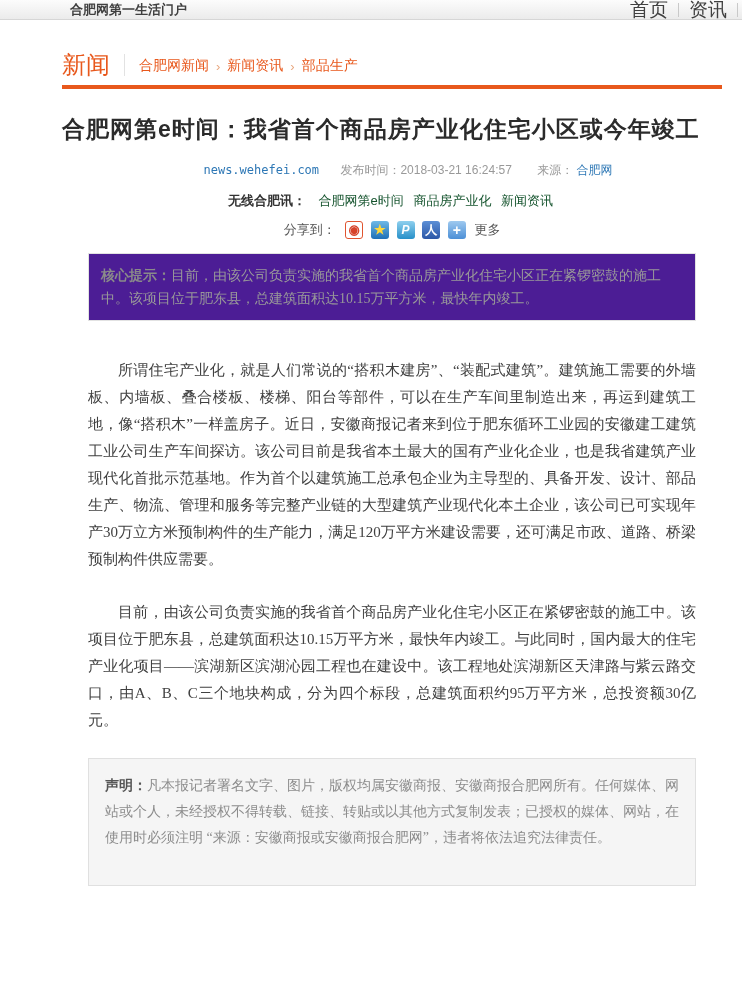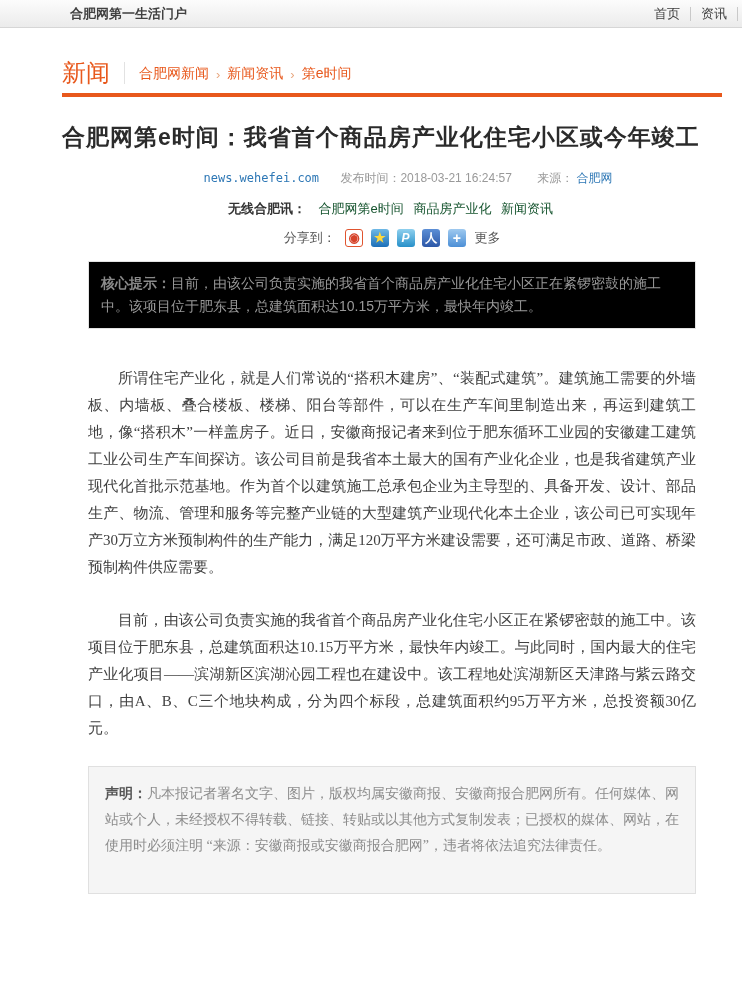--- a/index.html
+++ b/index.html
@@ -6,32 +6,32 @@
   html,body { width:742px; }
   body {
     width:742px; height:1008px;
     background:#ffffff;
     font-family:"Liberation Sans", sans-serif;
     color:#333;
     overflow:hidden;
   }
   
   .topbar {
-    height:28px; width:742px;
+    height:20px; width:742px;
     background:linear-gradient(#fcfcfc,#ebebeb);
     border-bottom:1px solid #d6d6d6;
     display:flex; align-items:center; justify-content:space-between;
   }
   .topbar .site-name {
     margin-left:70px; font-size:13px; font-weight:bold; color:#404040;
     text-decoration:none; cursor:pointer;
   }
   .topbar-nav { display:flex; align-items:center; margin-right:4px; }
   .topbar-nav .nav-item {
-    font-size:13px; color:#404040; padding:0 10px; cursor:pointer;
+    font-size:19px; color:#404040; padding:0 10px; cursor:pointer;
     border-right:1px solid #c9c9c9; line-height:14px; text-decoration:none;font-family:Liberation Serif, serif;
   }
   
   .container { width:660px; margin-left:62px; padding-top:26px; }
   
   .breadcrumb-row { display:flex; align-items:flex-end; height:32px; }
   .bc-section { font-size:24px; color:#e8581c; line-height:26px; cursor:pointer; text-decoration:none; }
   .bc-divider { width:1px; height:22px; background:#e2e2e2; margin:0 14px 2px 14px; }
   .bc-links { display:flex; align-items:center; padding-bottom:3px; }
   .bc-link { font-size:14px; color:#e8581c; cursor:pointer; text-decoration:none; }
@@ -64,23 +64,23 @@
   }
   .si-weibo { background:#fff; border:1px solid #e0542f; color:#d6432a; line-height:16px; font-size:13px; }
   .si-qzone { background:linear-gradient(#6fb9e6,#1c6fb8); color:#ffd83d; font-size:13px; }
   .si-pengyou { background:linear-gradient(#8fd0ee,#2790c9); font-style:italic; }
   .si-renren { background:linear-gradient(#5c8fd6,#2c57a7); font-size:12px; }
   .si-plus { background:linear-gradient(#9ec9ef,#4c8fd6); font-size:14px; }
   .share-more { vertical-align:middle; margin-left:3px; color:#555; cursor:pointer; }
   
   .core-tip {
     margin:14px 26px 12px 26px;
-    background:#000000; border:1px solid #e2e2e2;
+    background:#4c1d95; border:1px solid #e2e2e2;
     padding:10px 12px;
-    font-family:Liberation Sans, sans-serif;
+    font-family:Liberation Serif, serif;
     font-size:14px; color:#999; line-height:23px;
   }
   .core-tip .tip-label { font-weight:bold; color:#8a8a8a; }
   
   .article-body { padding:0 26px; }
   .para {
     margin-top:26px;
     font-family:"Liberation Serif", serif;
     font-size:15px; color:#404040; line-height:27px;
     text-indent:2em; text-align:justify;
@@ -110,21 +110,21 @@
 <div class="container">
 
   <div class="breadcrumb-row">
     <a class="bc-section">新闻</a>
     <div class="bc-divider"></div>
     <div class="bc-links">
       <a class="bc-link">合肥网新闻</a>
       <span class="bc-sep">›</span>
       <a class="bc-link">新闻资讯</a>
       <span class="bc-sep">›</span>
-      <a class="bc-link">第e时间</a>
+      <a class="bc-link">部品生产</a>
     </div>
   </div>
   <div class="orange-rule"></div>
 
   <h1 class="article-title">合肥网第e时间：我省首个商品房产业化住宅小区或今年竣工</h1>
 
   <div class="meta-row">
     <a class="site-url">news.wehefei.com</a>
     <span class="pub">发布时间：2018-03-21 16:24:57</span>
     <span>来源：</span>

